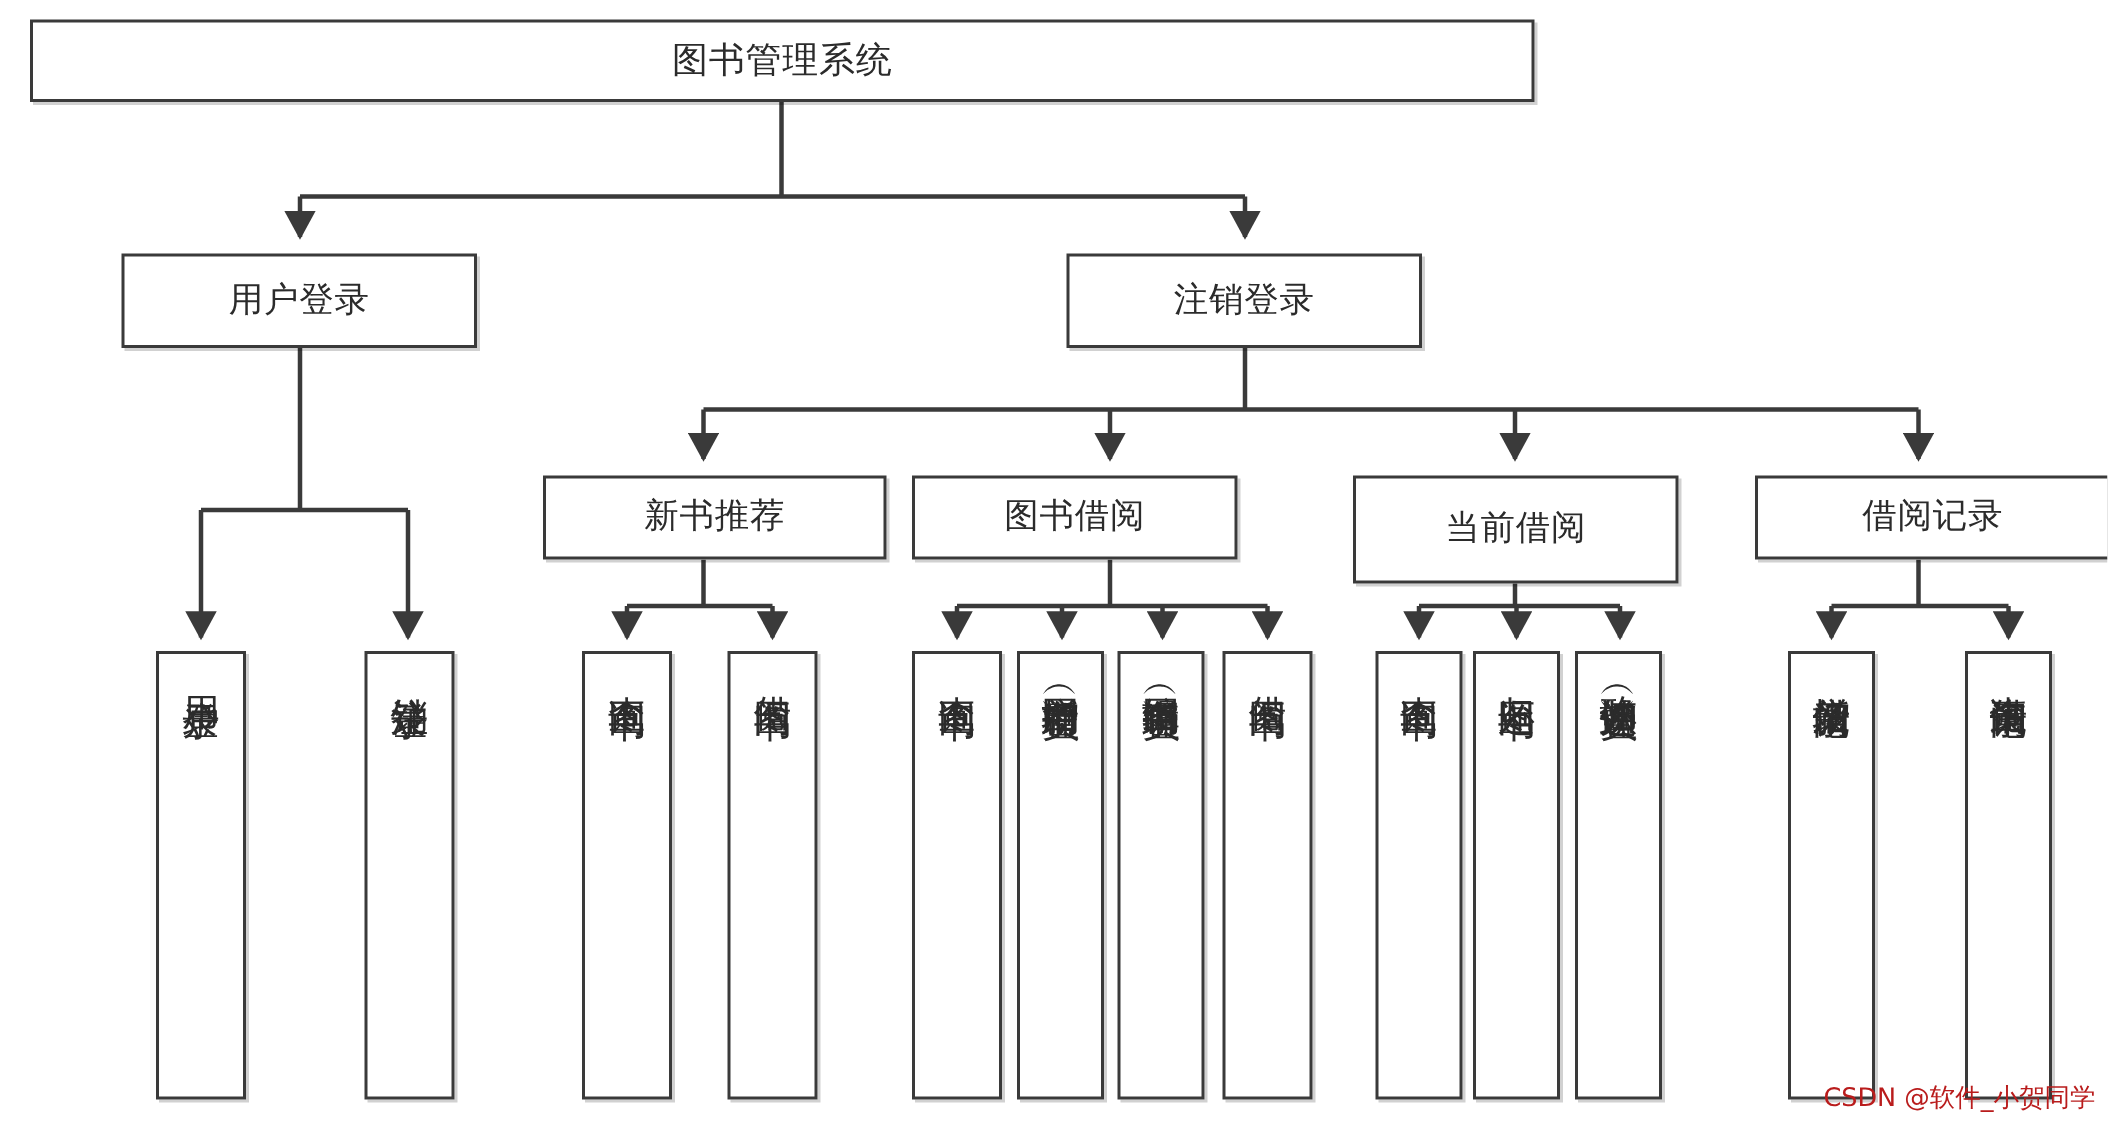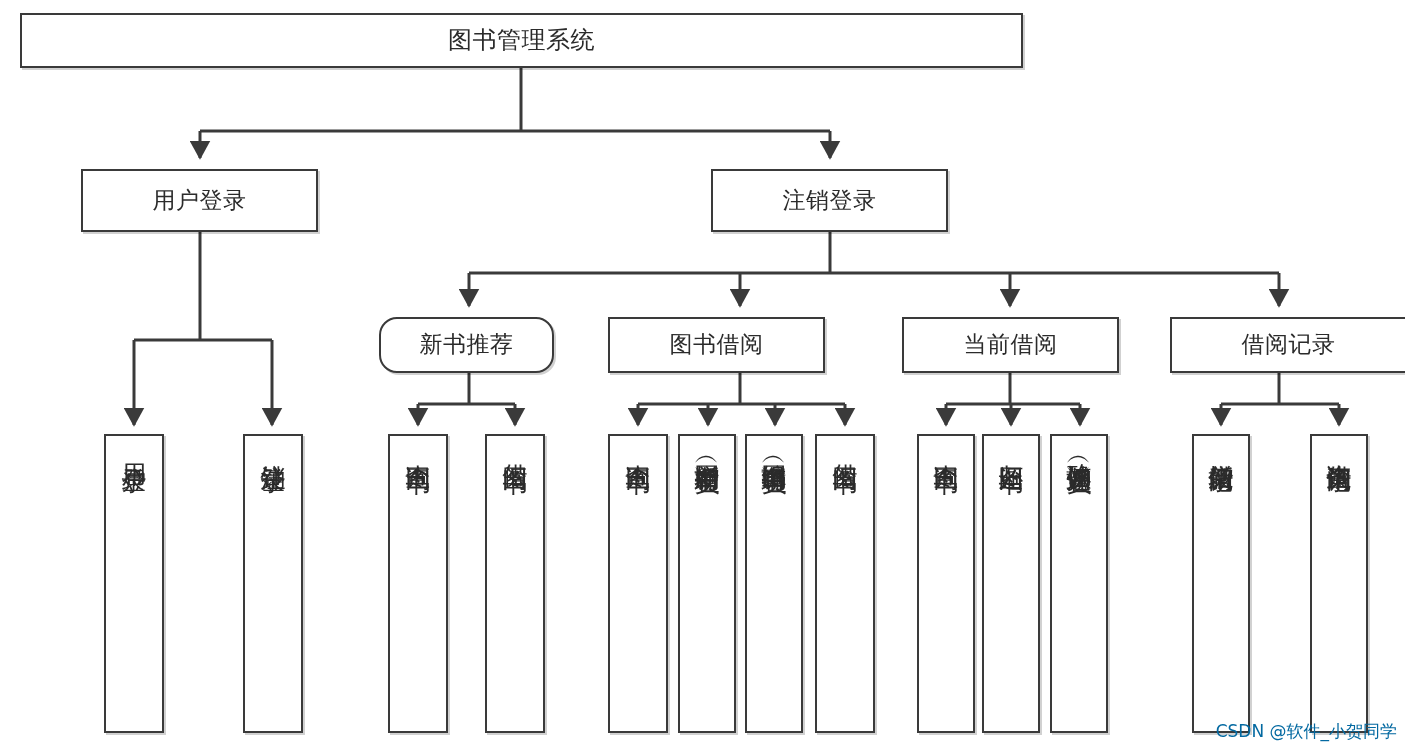--- a/index.html
+++ b/index.html
@@ -67,21 +67,21 @@
     white-space: nowrap;
   }
   .node.vert.tall .lbl {
     letter-spacing: 1px;
   }
   #watermark {
     position: absolute;
     right: 8px;
     bottom: 4px;
     font-size: 17px;
-    color: #0369a1;
+    color: #b91c1c;
     white-space: nowrap;
     z-index: 5;
     font-family: "DejaVu Sans", "Liberation Sans", sans-serif;
   }
 </style>
 </head>
 <body>
 
 <div id="canvas">
 
@@ -140,29 +140,29 @@
   </div>
 
   <div class="node horiz" style="left:81px; top:169px; width:237px; height:63px;">
     <span class="lbl">用户登录</span>
   </div>
 
   <div class="node horiz" style="left:711px; top:169px; width:237px; height:63px;">
     <span class="lbl">注销登录</span>
   </div>
 
-  <div class="node horiz" style="left:379px; top:317px; width:175px; height:56px;border-radius:18px;">
+  <div class="node horiz" style="left:362px; top:317px; width:229px; height:56px;">
     <span class="lbl">新书推荐</span>
   </div>
 
   <div class="node horiz" style="left:608px; top:317px; width:217px; height:56px;">
     <span class="lbl">图书借阅</span>
   </div>
 
-  <div class="node horiz" style="left:902px; top:317px; width:217px; height:56px;">
+  <div class="node horiz" style="left:902px; top:317px; width:217px; height:72px;">
     <span class="lbl">当前借阅</span>
   </div>
 
   <div class="node horiz" style="left:1170px; top:317px; width:237px; height:56px;">
     <span class="lbl">借阅记录</span>
   </div>
 
   <div class="node vert" style="left:104px; top:434px; width:60px; height:299px;">
     <span class="lbl">用户登录</span>
   </div>

